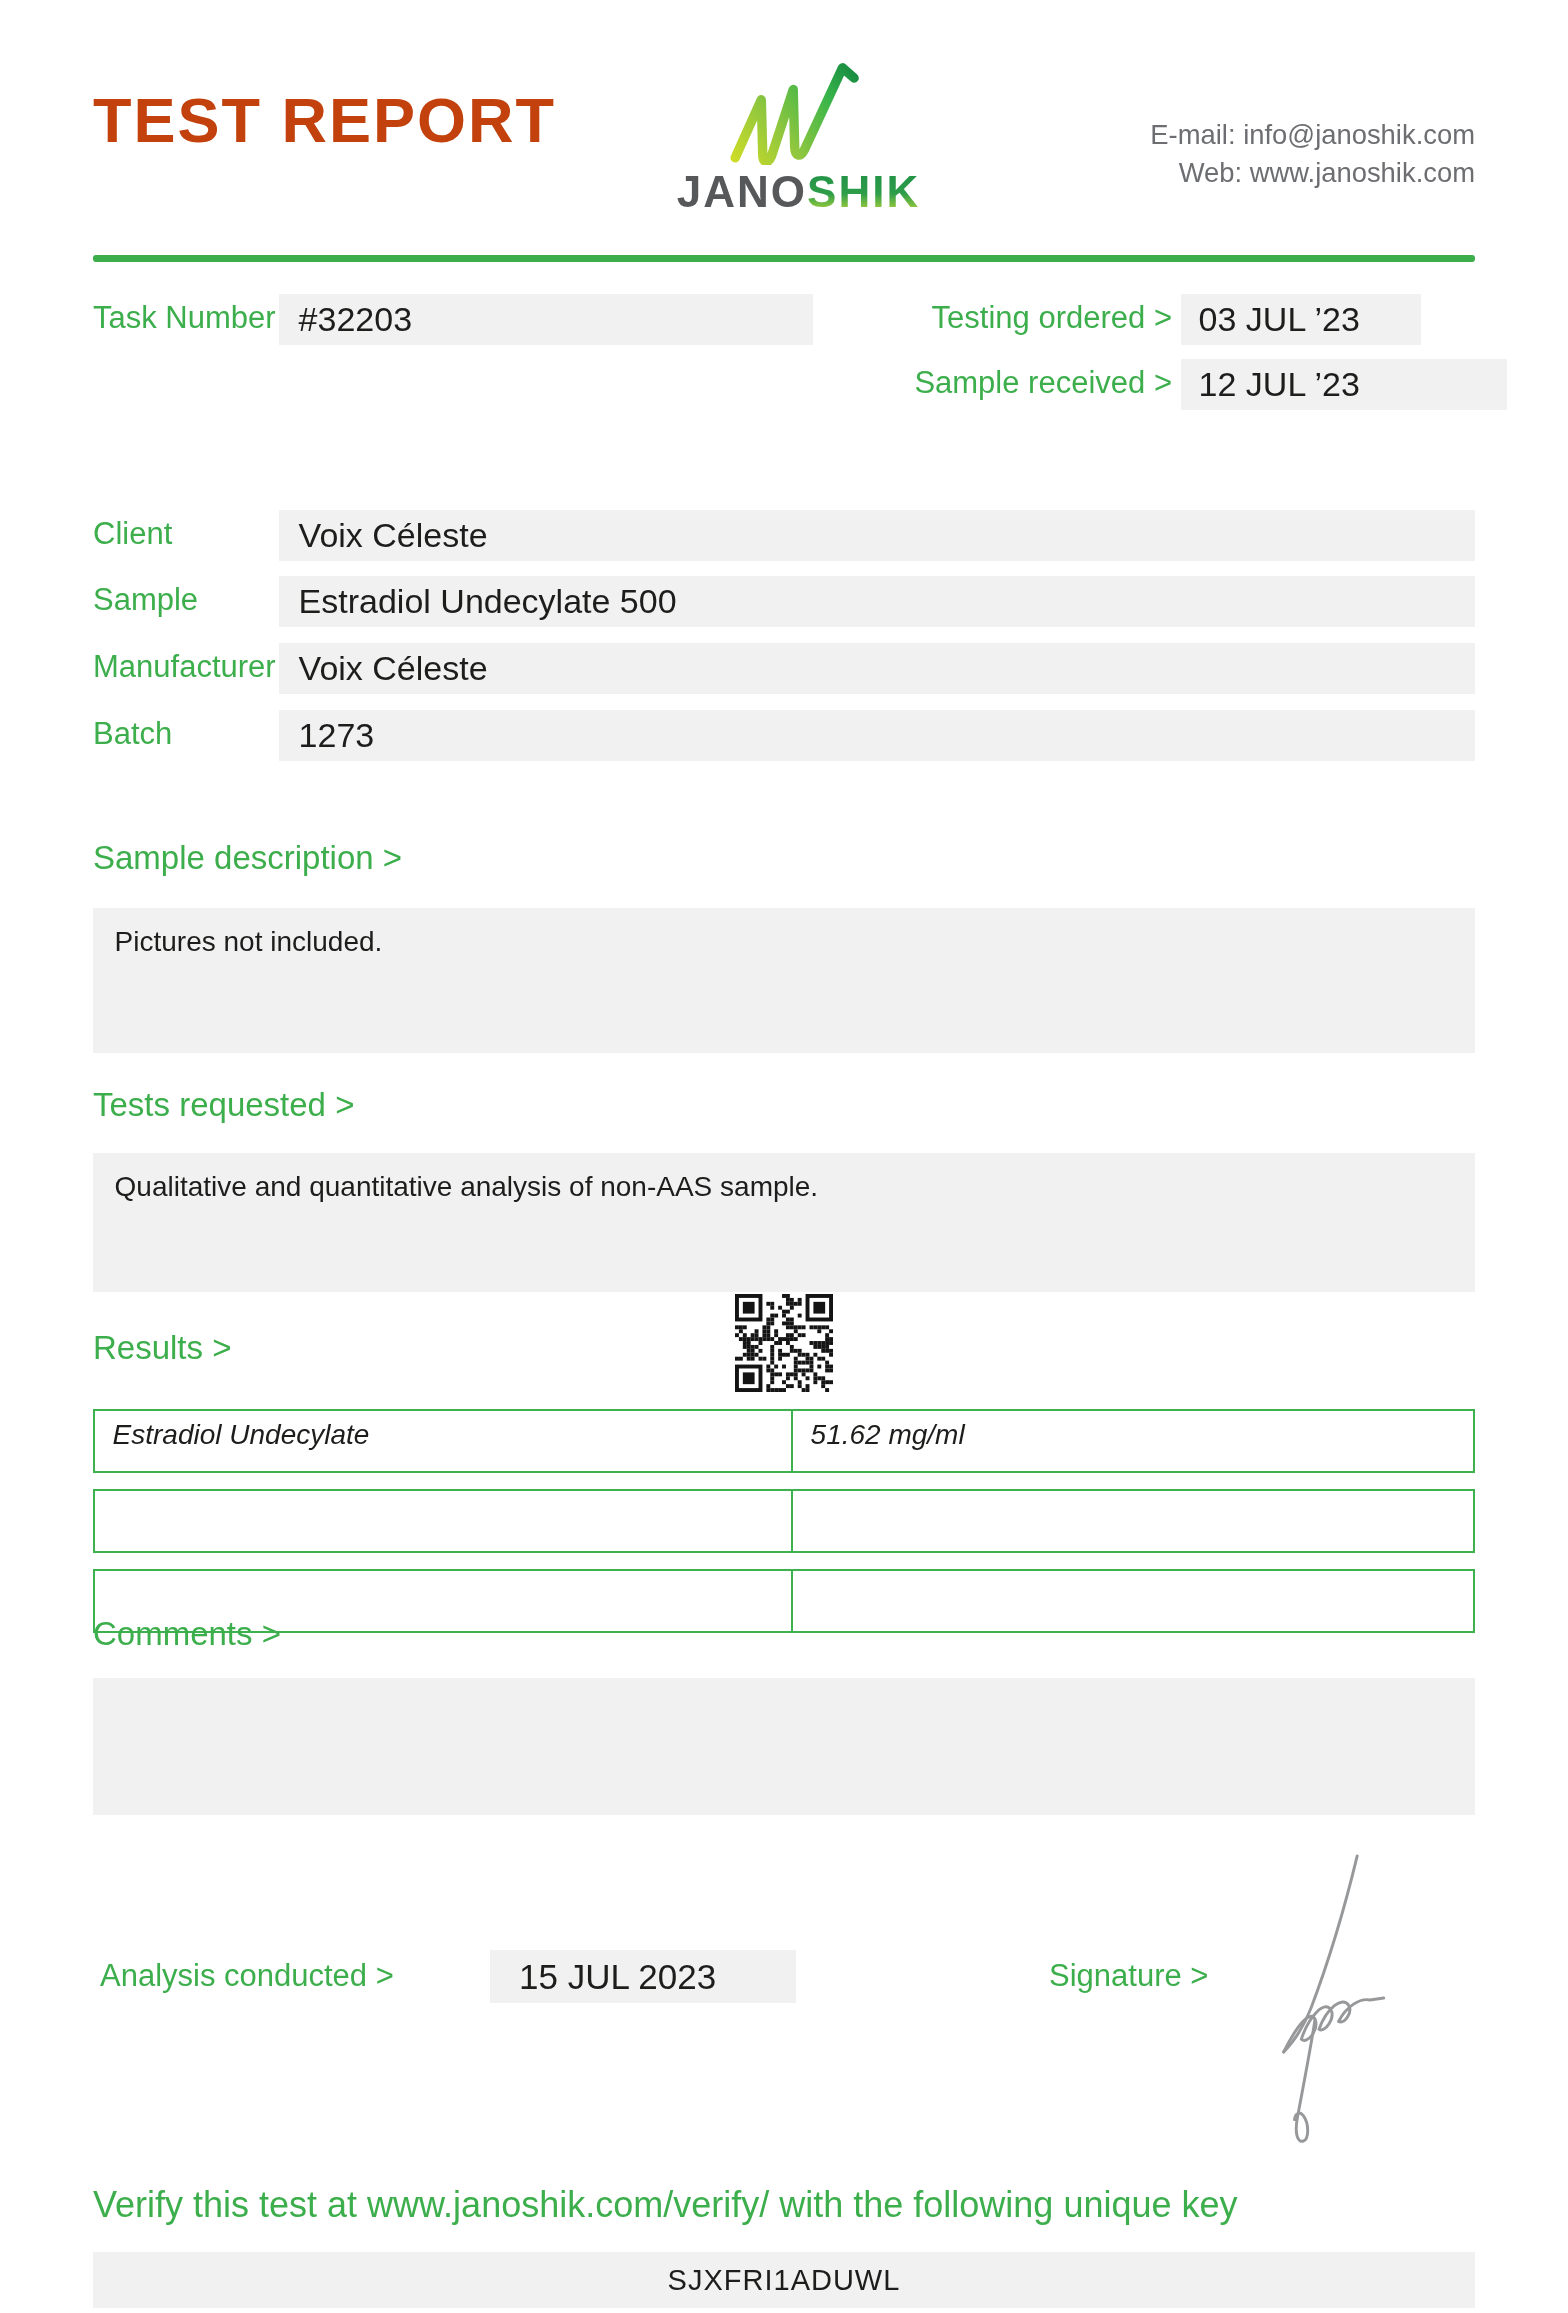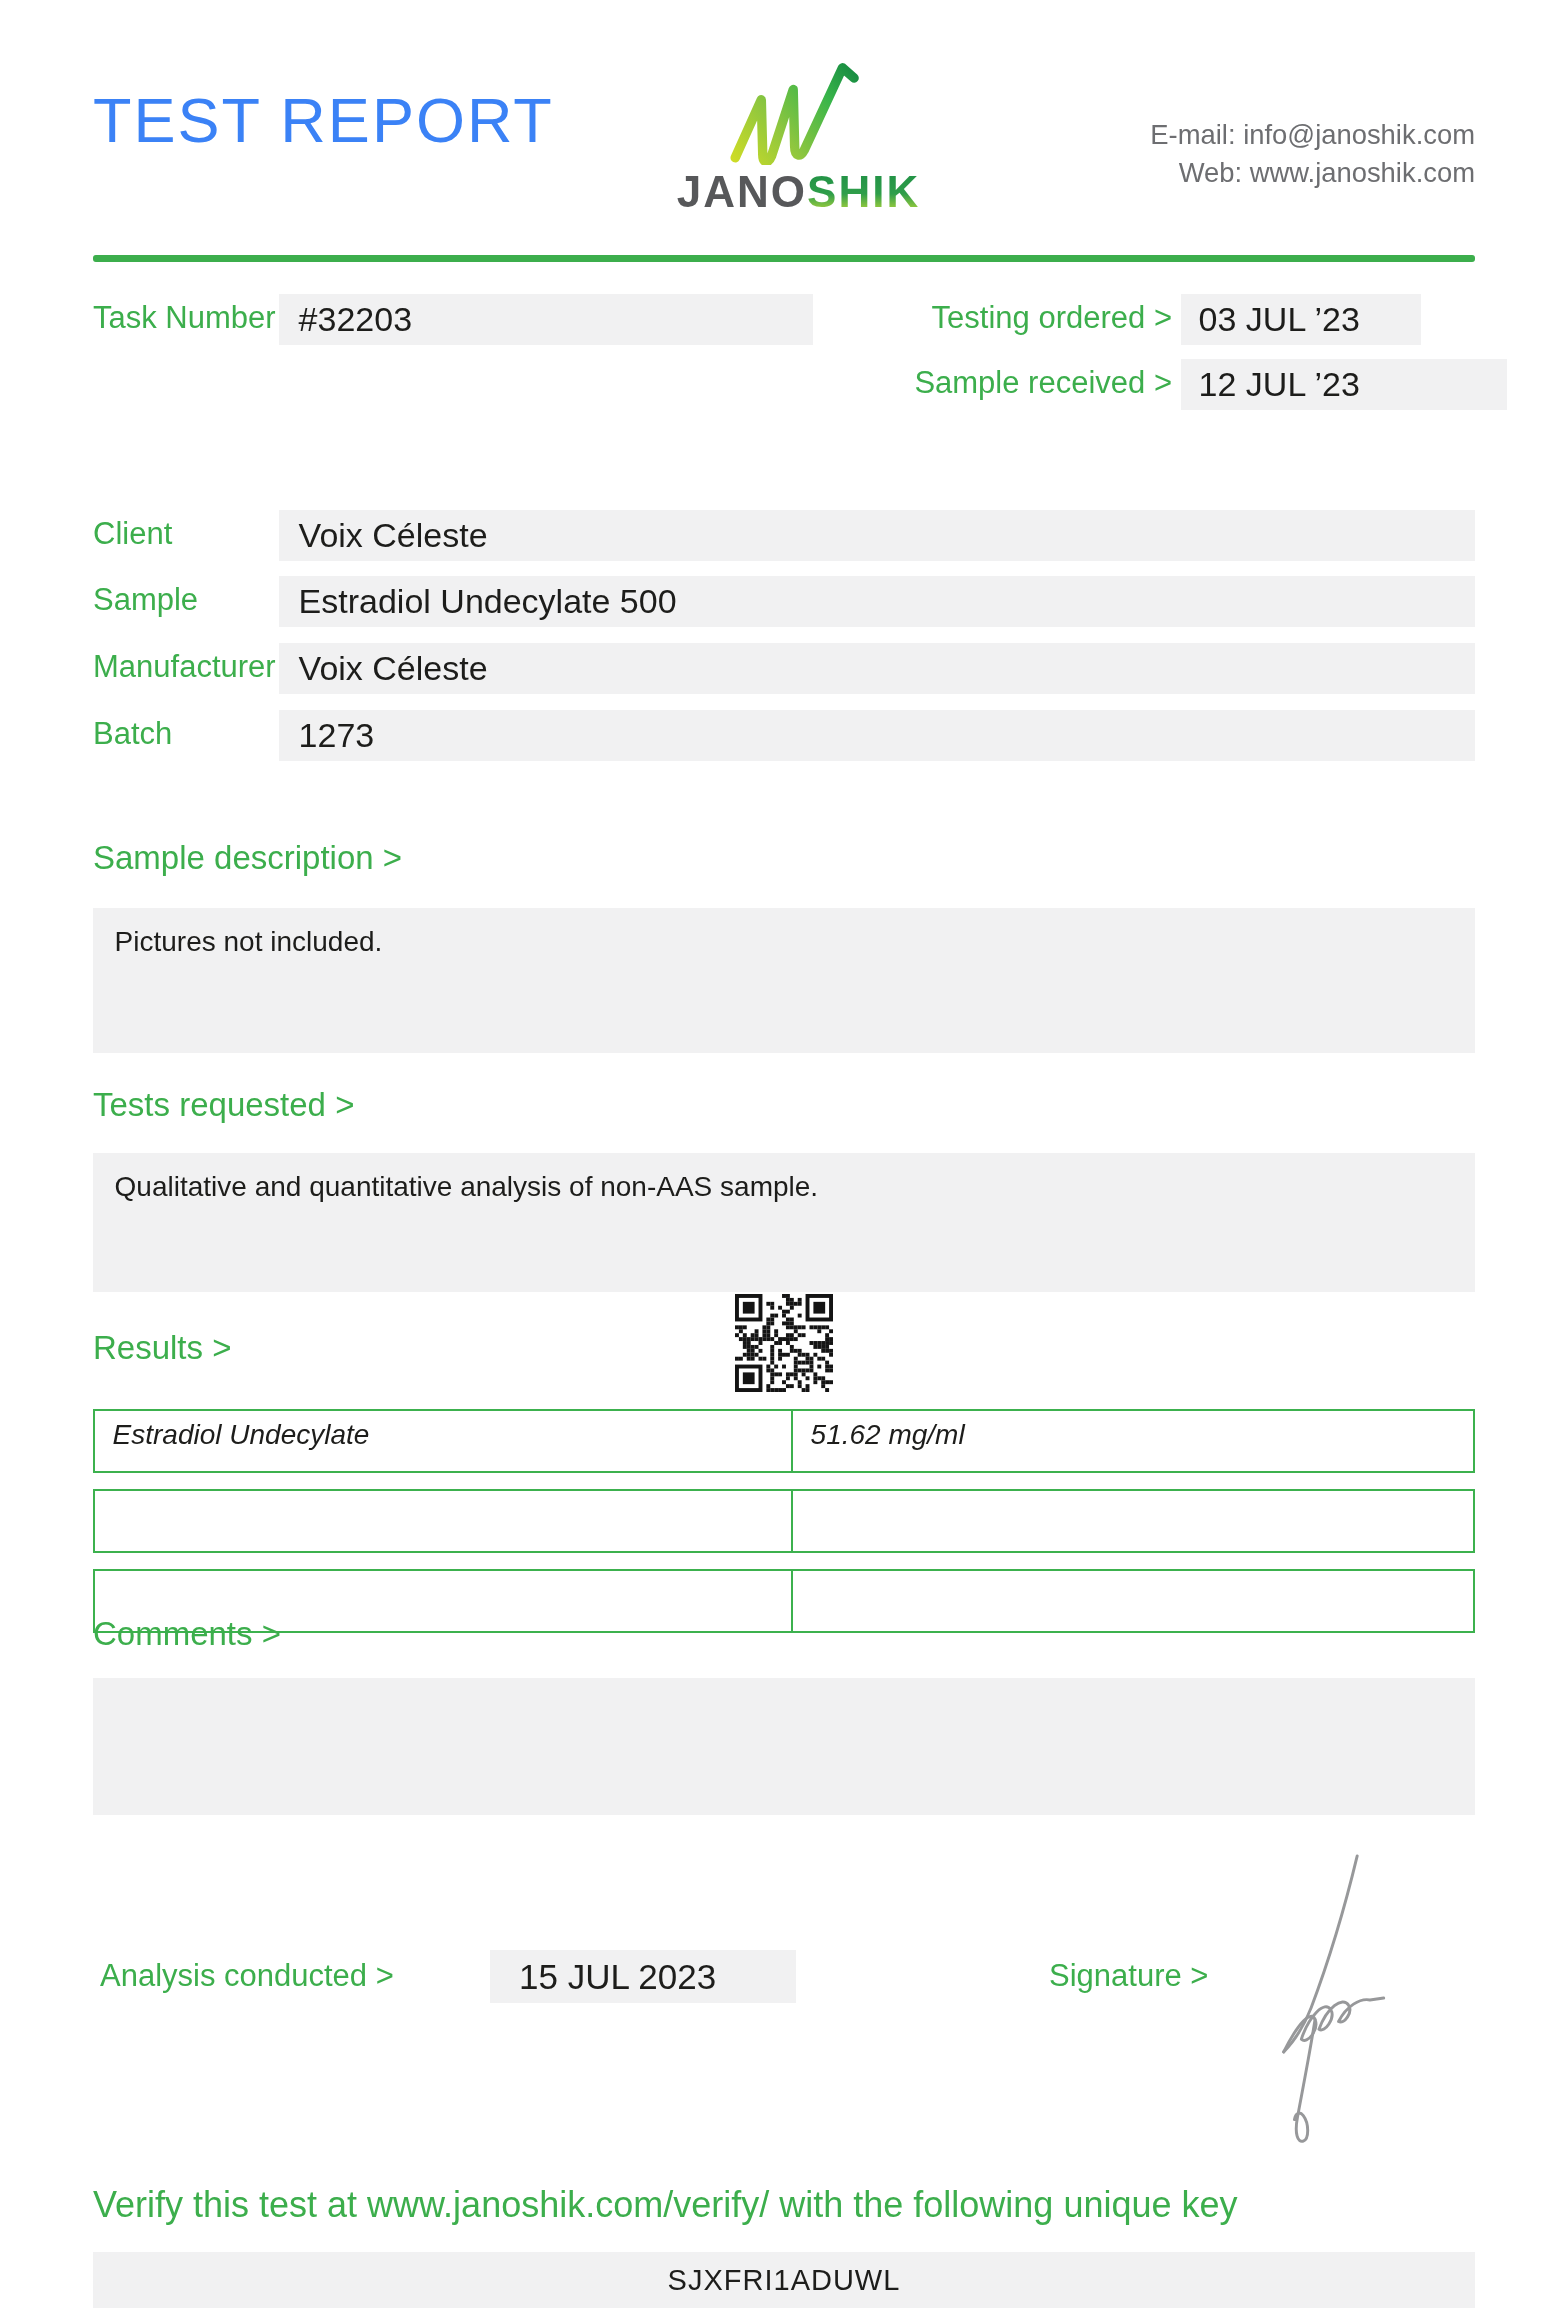--- a/index.html
+++ b/index.html
@@ -5,21 +5,21 @@
   * { margin:0; padding:0; box-sizing:border-box; }
   html,body { background:#ffffff; }
   body { font-family:"Liberation Sans", sans-serif; }
   #page {
     position:relative; width:1568px; height:2313px; background:#fff;
     overflow:hidden;
   }
   
   .title {
     position:absolute; left:93px; top:84px;
-    font-size:63px; font-weight:400; color:#3b82f6; letter-spacing:2px;
+    font-size:63px; font-weight:700; color:#c2410c; letter-spacing:2px;
   }
   .logo-wrap { position:absolute; left:676px; top:49px; width:245px; text-align:center; }
   .logo-icon { display:block; margin:0 auto; }
   .logo-text { margin-top:2px; font-size:44px; font-weight:700; letter-spacing:2px; }
   .logo-text .jano { color:#57585a; }
   .logo-text .shik { color:#2f9e4a; }
   @supports (-webkit-background-clip:text) {
     .logo-text .shik {
       background:linear-gradient(180deg,#1e8e45 0%,#2f9e4a 55%,#8dc63f 82%,#d7df23 100%);
       -webkit-background-clip:text; background-clip:text; color:transparent;

